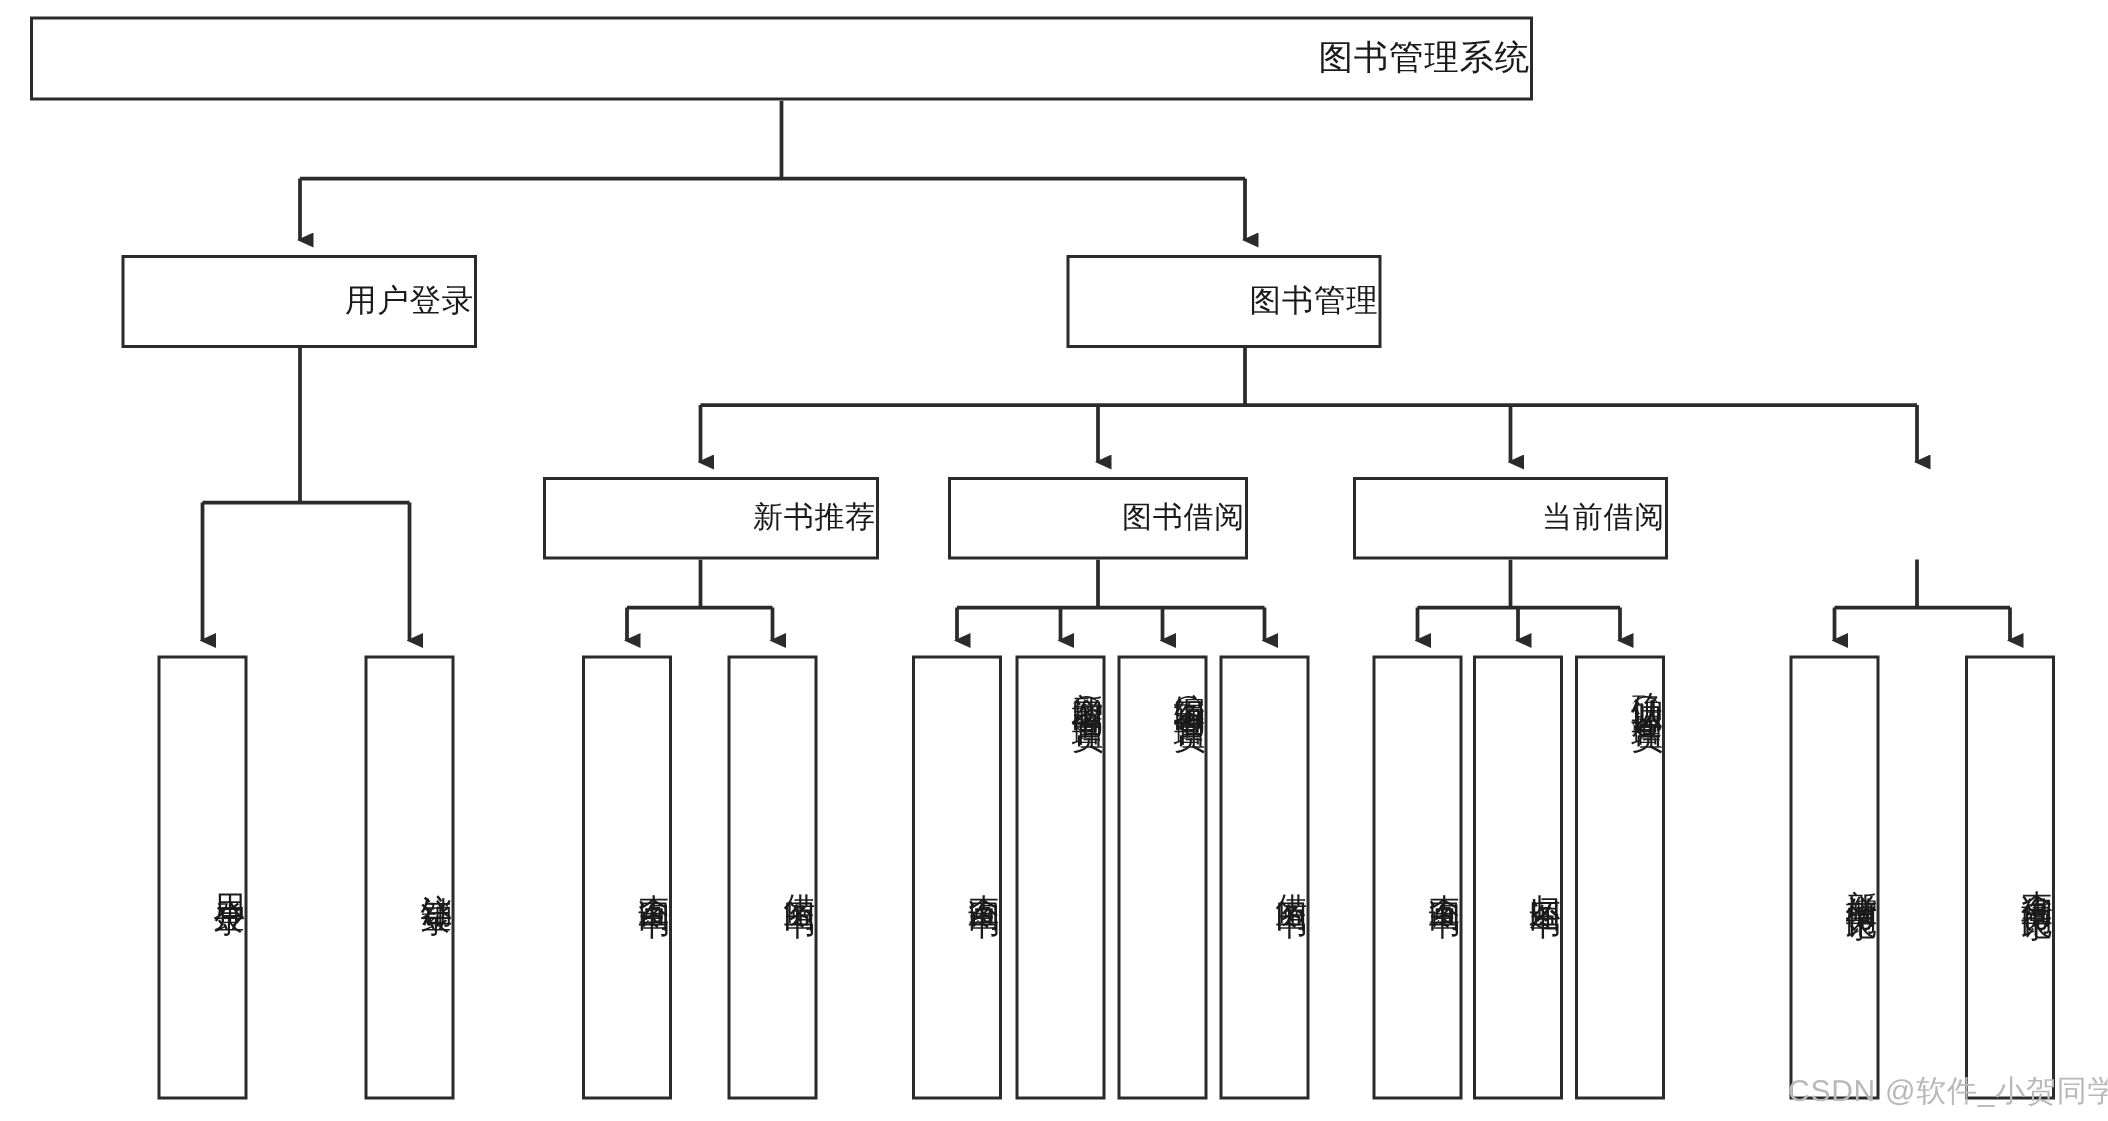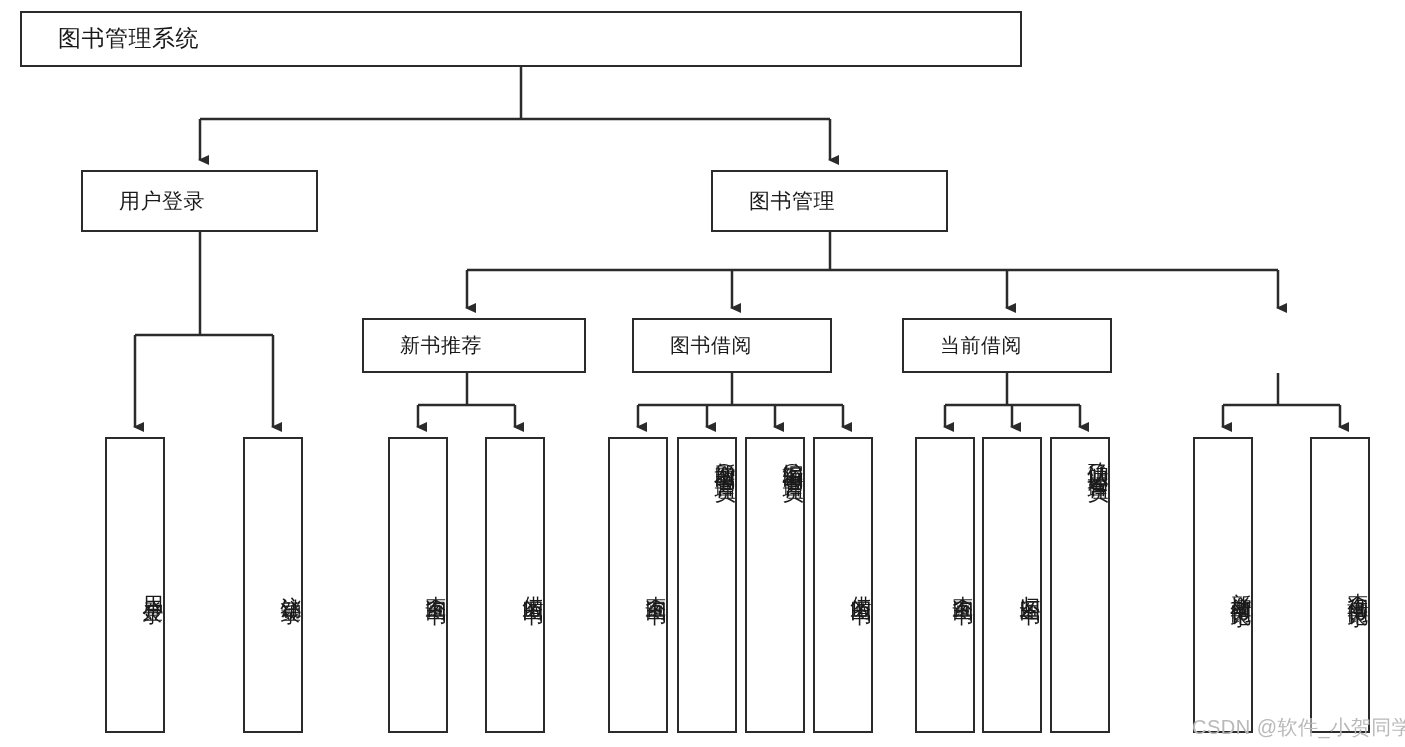--- a/index.html
+++ b/index.html
@@ -26,21 +26,21 @@
     width: 1405px;
     height: 747px;
   }
   .node-box {
     position: absolute;
     box-sizing: border-box;
     border: 2.5px solid #2b2b2b;
     background: #ffffff;
     display: flex;
     align-items: center;
-    justify-content: flex-start;
+    justify-content: flex-end;
     color: #1a1a1a;
     padding-left: 36px;
   }
   .node-label {
     color: #1a1a1a;
     letter-spacing: 0.5px;
     white-space: nowrap;
     line-height: 1.12;
   }
   .lvl0 .node-label { font-size: 23px; }
@@ -129,21 +129,21 @@
     </g>
   </svg>
 
   <div class="node-box lvl0" style="left:20px; top:11px; width:1002px; height:56px;">
     <span class="node-label">图书管理系统</span>
   </div>
 
   <div class="node-box lvl1" style="left:81px; top:170px; width:237px; height:62px;">
     <span class="node-label">用户登录</span>
   </div>
-  <div class="node-box lvl1" style="left:711px; top:170px; width:237px; height:62px;">
+  <div class="node-box lvl1" style="left:711px; top:170px; width:210px; height:62px;">
     <span class="node-label">图书管理</span>
   </div>
 
   <div class="node-box lvl2" style="left:362px; top:318px; width:224px; height:55px;">
     <span class="node-label">新书推荐</span>
   </div>
   <div class="node-box lvl2" style="left:632px; top:318px; width:200px; height:55px;">
     <span class="node-label">图书借阅</span>
   </div>
   <div class="node-box lvl2" style="left:902px; top:318px; width:210px; height:55px;">

